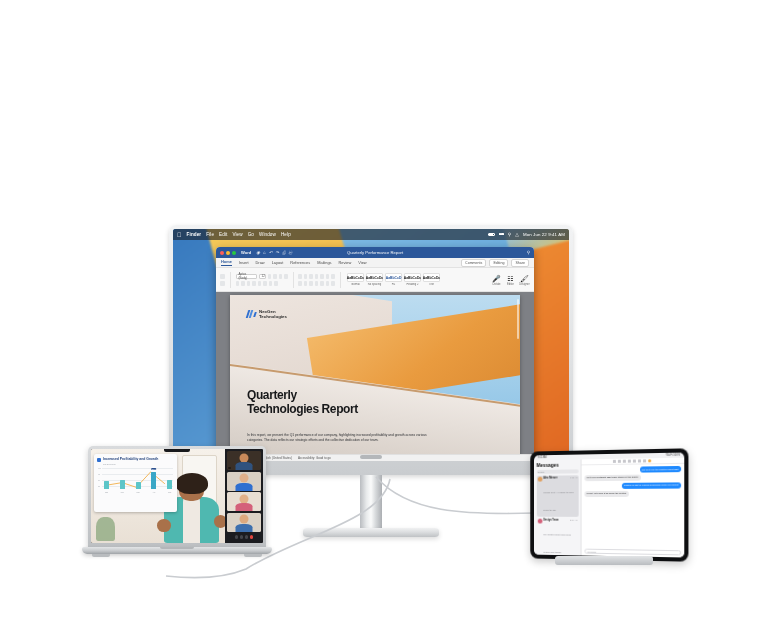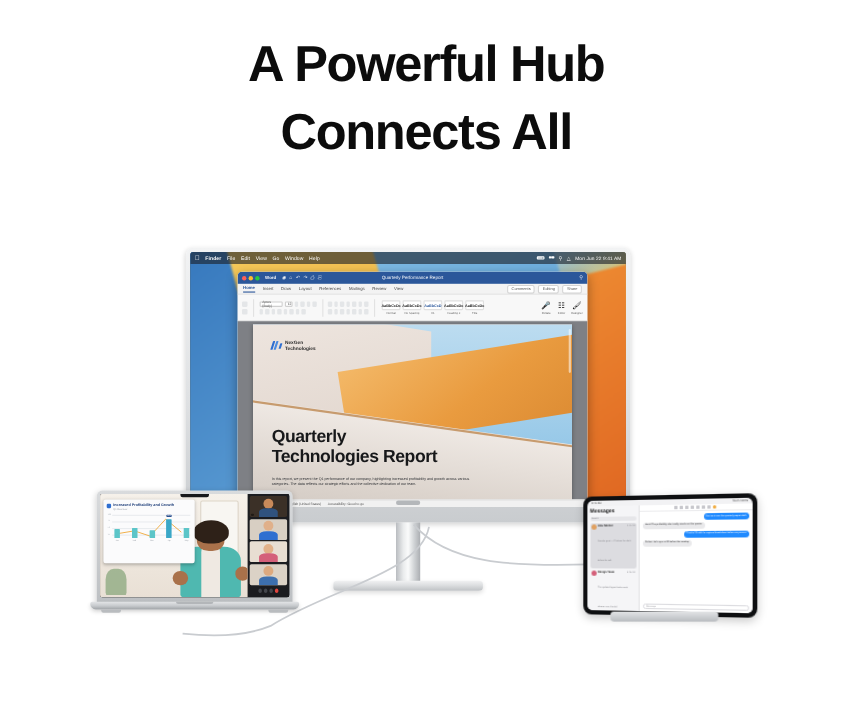--- a/index.html
+++ b/index.html
@@ -152,21 +152,21 @@
   .ph-edge { position:absolute; left:-6%; top:52%; width:120%; height:1.5px; background:#c79b6e; transform: rotate(8deg); }
 
   .doc-logo { position: absolute; left: 17px; top: 14px; display: flex; align-items: center; gap: 3px; }
   .doc-logo .mark { width: 9px; height: 8px; position: relative; }
   .doc-logo .mark i { position: absolute; top: 0; width: 2.4px; height: 8px; background: #2f6fd0;
                       transform: skewX(-18deg); border-radius: .5px; }
   .doc-logo .mark i:nth-child(1) { left: 0; }
   .doc-logo .mark i:nth-child(2) { left: 3.4px; background:#4a8be0; }
   .doc-logo .mark i:nth-child(3) { left: 6.6px; background:#2f6fd0; height:5px; top:1.5px;}
   .doc-logo .txt { font-size: 4.4px; font-weight: 700; color: #2a2a2a; line-height: 1.2; }
-  .doc-title { position: absolute; left: 17px; top: 94px; font-size: 16px; font-weight: 700;
+  .doc-title { position: absolute; left: 17px; top: 94px; font-size: 12px; font-weight: 700;
     color: #17181a; line-height: 1.14; letter-spacing: -.4px; }
   .doc-body { position: absolute; left: 17px; top: 138px; width: 196px; font-size: 3.3px;
     color: #2d2f33; line-height: 1.65; }
   .doc-scroll { position:absolute; right: 1px; top: 4px; width: 2px; height: 40px; border-radius:1px; background: rgba(255,255,255,.55); }
 
   .w-status { position: absolute; left: 0; right: 0; bottom: 0; height: 7px; background: #f1f1f1;
     border-top: .5px solid #e0e0e0; display: flex; align-items: center; padding: 0 4px; gap: 6px;
     font-size: 3px; color: #555; }
 
   
@@ -294,24 +294,20 @@
   .key { background: #fff; border-radius: 1.2px; height: 6px; flex: 1;
     display: flex; align-items: center; justify-content: center; font-size: 2.4px; color: #2a2a2e;
     box-shadow: 0 .4px 0 rgba(0,0,0,.18); }
   .key.wide { flex: 1.7; background: #b6b8bd; font-size: 2px; }
 </style>
 </head>
 <body>
 
 <div class="page">
 
-  <div class="headline">
-    <span>A Powerful Hub</span>
-    <span class="l2">Connects All</span>
-  </div>
 
   <div class="stage">
 
     <div class="monitor">
       <div class="mon-bezel">
         <div class="mon-screen">
 
           <div class="wallpaper">
             <div class="wp-b1"></div>
               <div class="wp-b2"></div>

